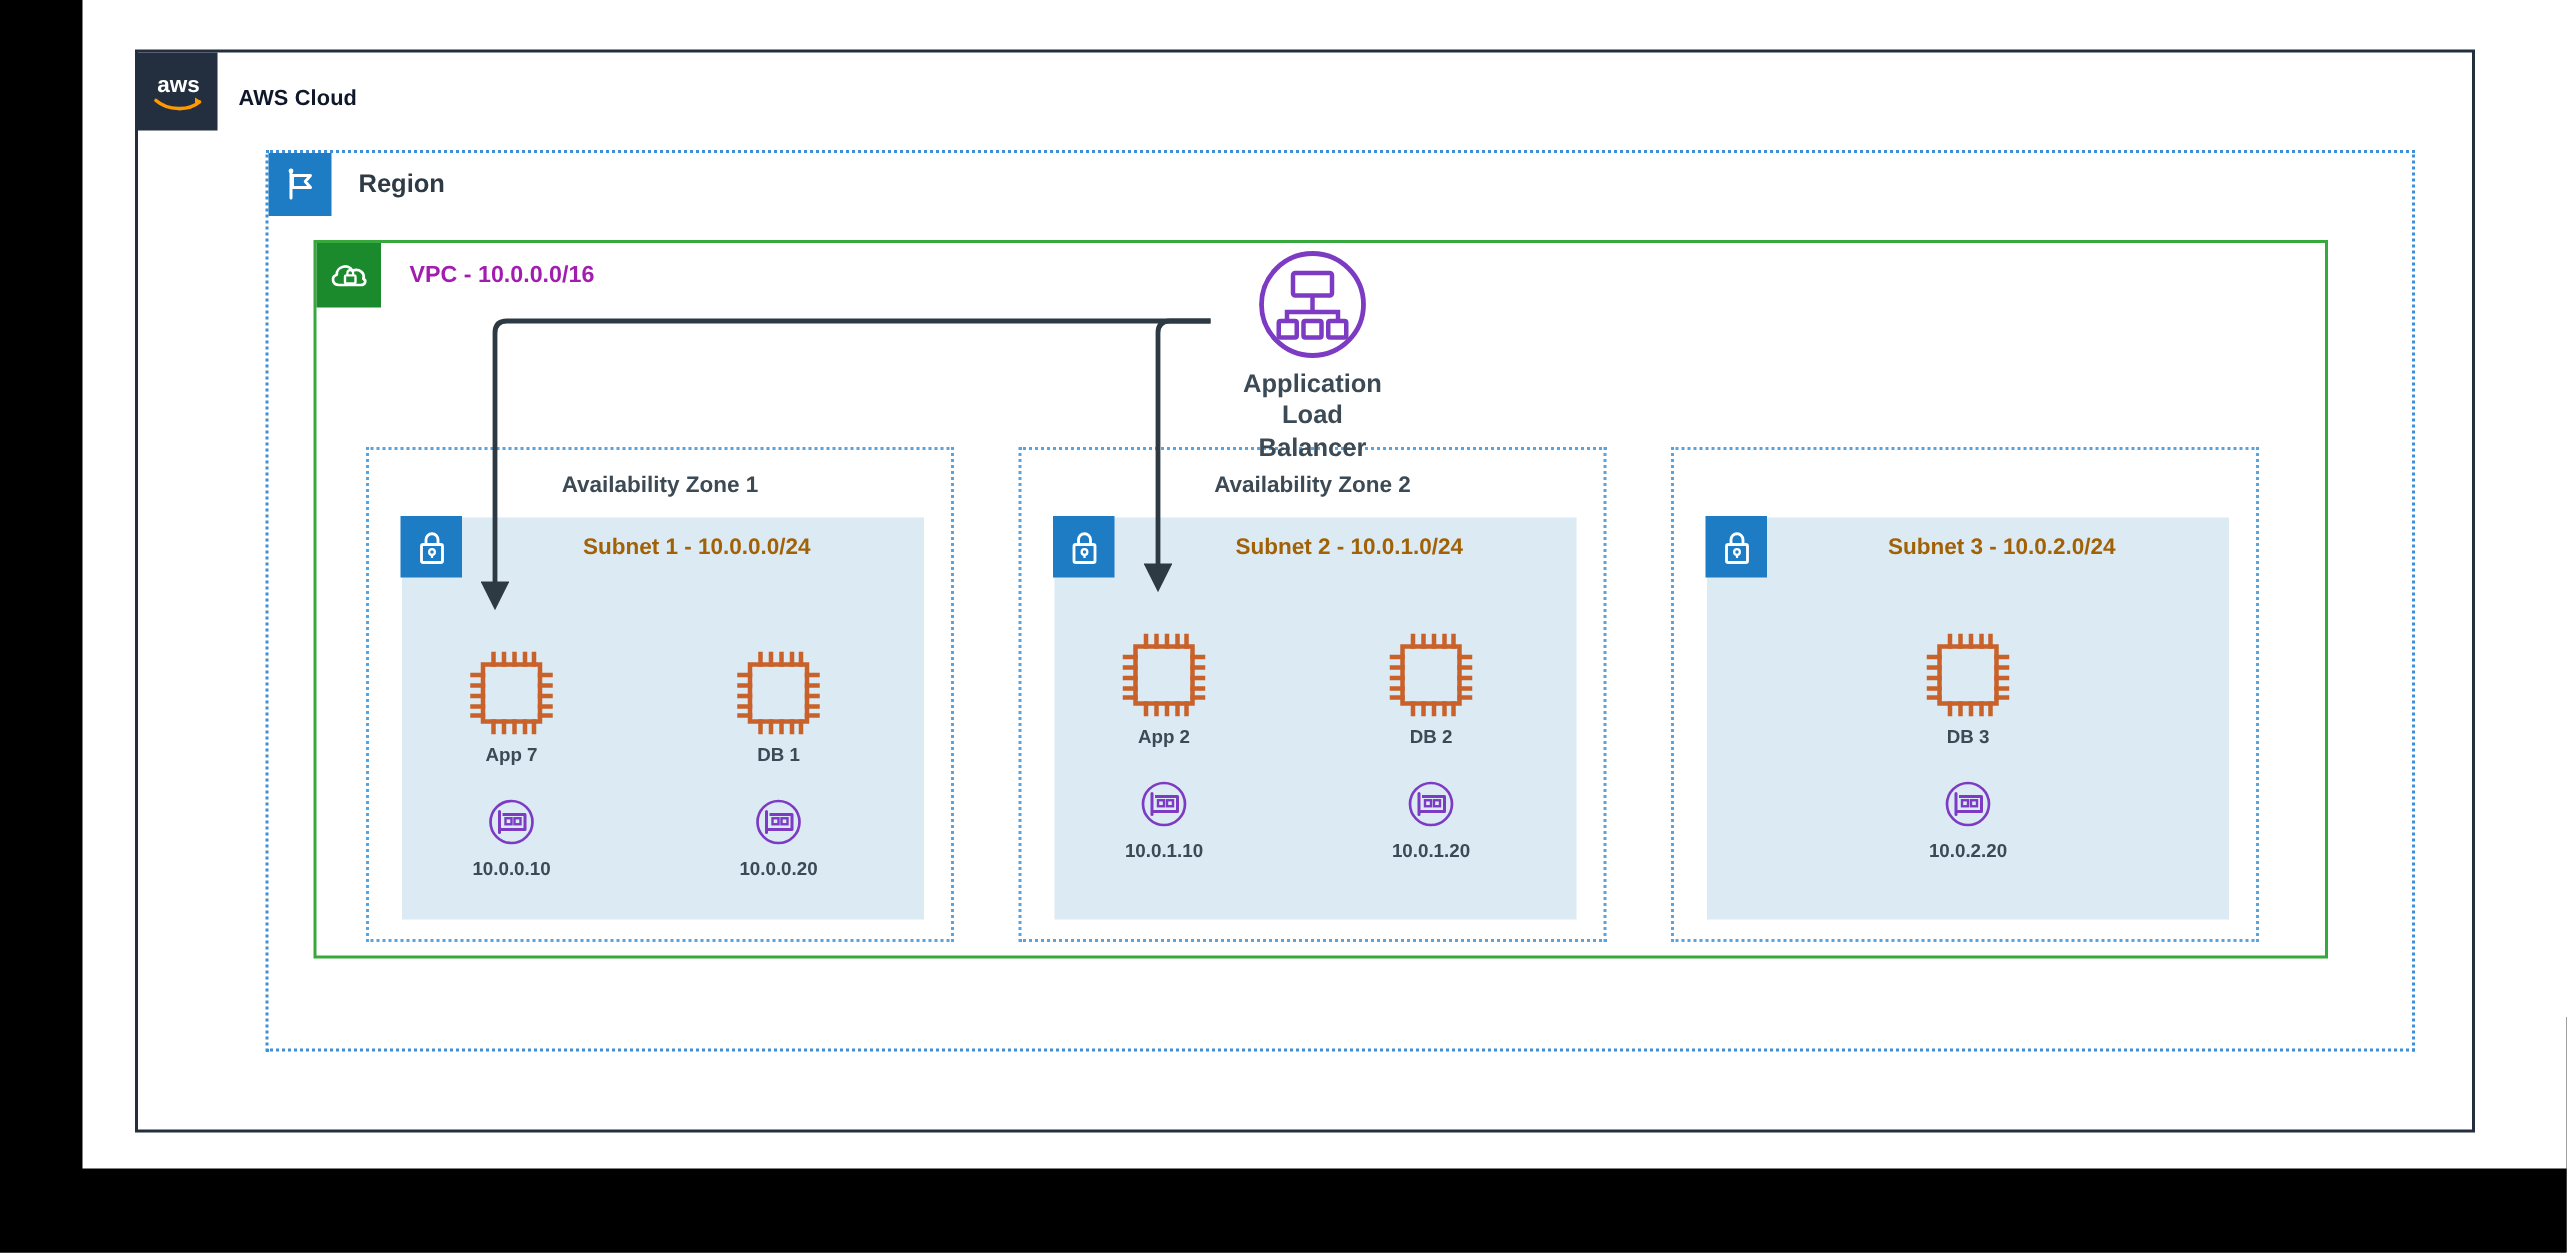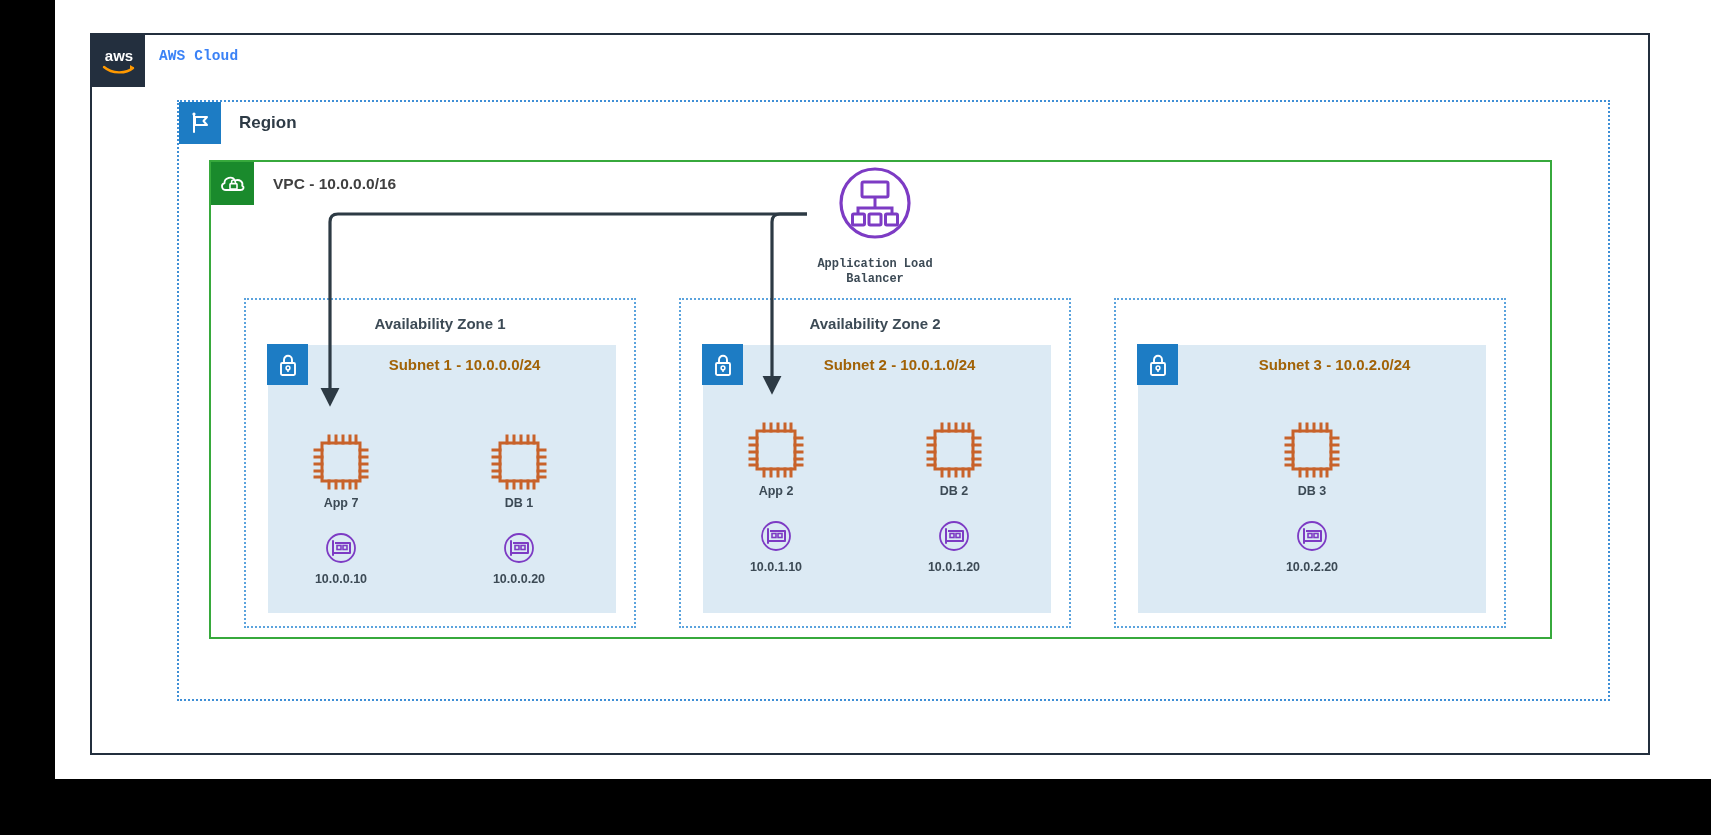--- a/index.html
+++ b/index.html
@@ -42,26 +42,25 @@
     height: 52px;
     background: #232f3e;
     display: flex;
     align-items: center;
     justify-content: center;
   }
   .aws-logo svg { display: block; }
   .aws-cloud-label {
     position: absolute;
     left: 67px;
-    top: 13px;
+    top: 23px;
     font-size: 14.5px;
     font-weight: bold;
-    color: #3b82f6;
+    color: #0f172a;
     letter-spacing: .1px;
-    font-family: Liberation Mono, monospace;
   }
 
   
   .region {
     position: absolute;
     left: 85px;
     top: 65px;
     width: 1433px;
     height: 601px;
     border: 2px dotted #3f8fd6;
@@ -109,21 +108,21 @@
     display: flex;
     align-items: center;
     justify-content: center;
   }
   .vpc-label {
     position: absolute;
     left: 62px;
     top: 13px;
     font-size: 15.5px;
     font-weight: bold;
-    color: #404040;
+    color: #a21caf;
   }
 
   
   .az {
     position: absolute;
     top: 136px;
     width: 392px;
     height: 330px;
     border: 2px dotted #5ba3dd;
     box-sizing: border-box;
@@ -220,26 +219,25 @@
     width: 130px;
     text-align: center;
   }
   .alb .glyph {
     display: flex;
     align-items: center;
     justify-content: center;
     height: 76px;
   }
   .alb .caption {
-    margin-top: 16px;
-    font-size: 12px;
+    margin-top: 4px;
+    font-size: 17px;
     font-weight: bold;
     color: #3c4a55;
     line-height: 1.25;
-    font-family: Liberation Mono, monospace;
   }
 
   
   .connectors {
     position: absolute;
     left: 0;
     top: 0;
     width: 1656px;
     height: 779px;
     pointer-events: none;

